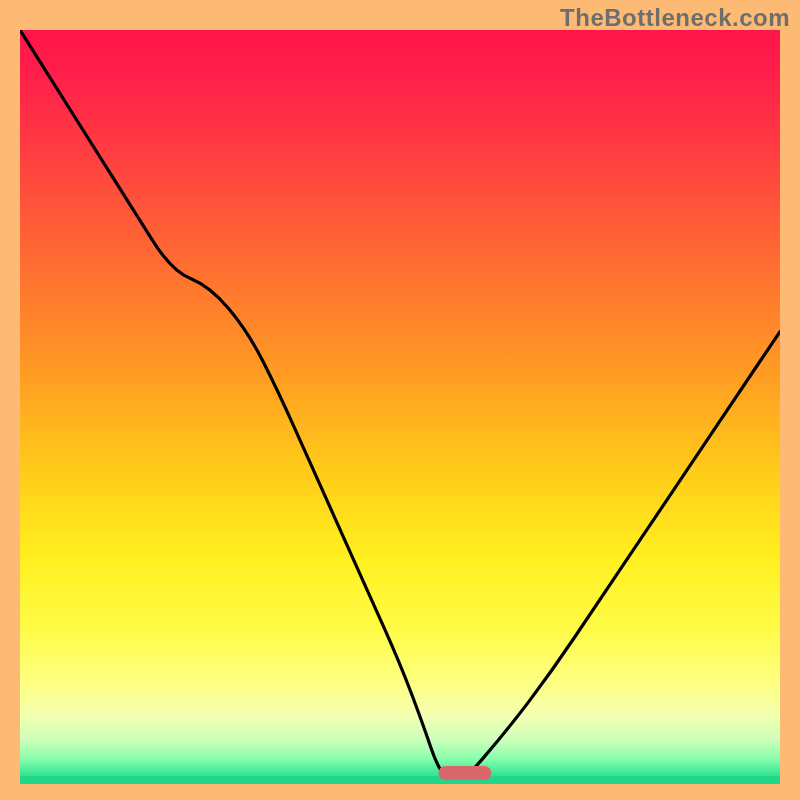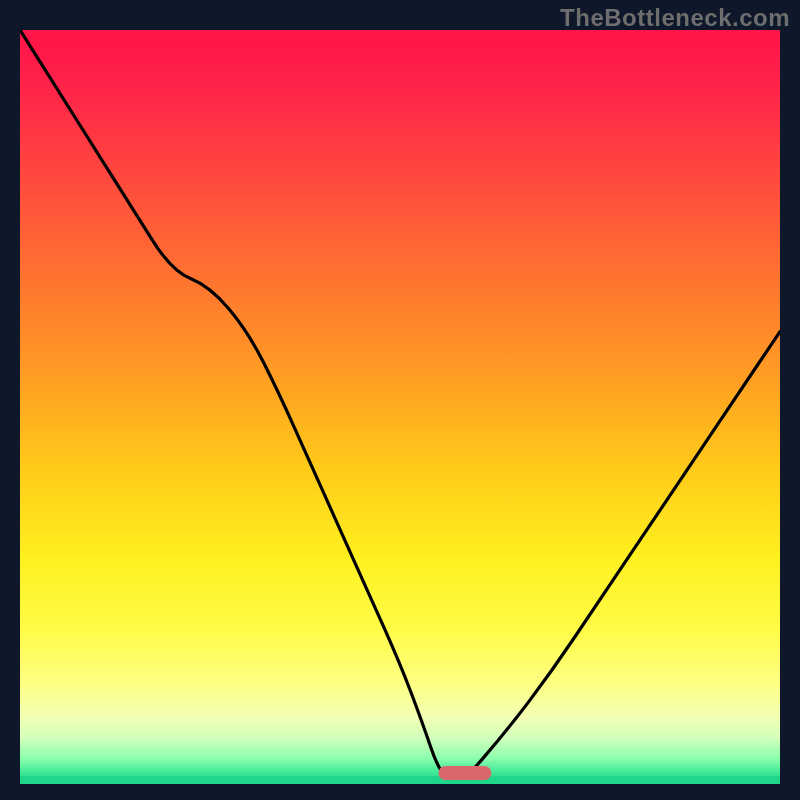--- a/index.html
+++ b/index.html
@@ -1,21 +1,21 @@
 <!DOCTYPE html>
 <html><head>
 <meta charset="utf-8">
 <style>
   * { margin: 0; padding: 0; box-sizing: border-box; }
   html, body { width: 800px; height: 800px; overflow: hidden; background: #fff; }
   .frame {
     position: relative;
     width: 800px;
     height: 800px;
-    background: #0f172a;
+    background: #fdba74;
   }
   .watermark {
     position: absolute;
     top: 4px;
     right: 10px;
     font-family: Arial, Helvetica, sans-serif;
     font-size: 24px;
     font-weight: 600;
     color: #6e6e6e;
     letter-spacing: 0.5px;

